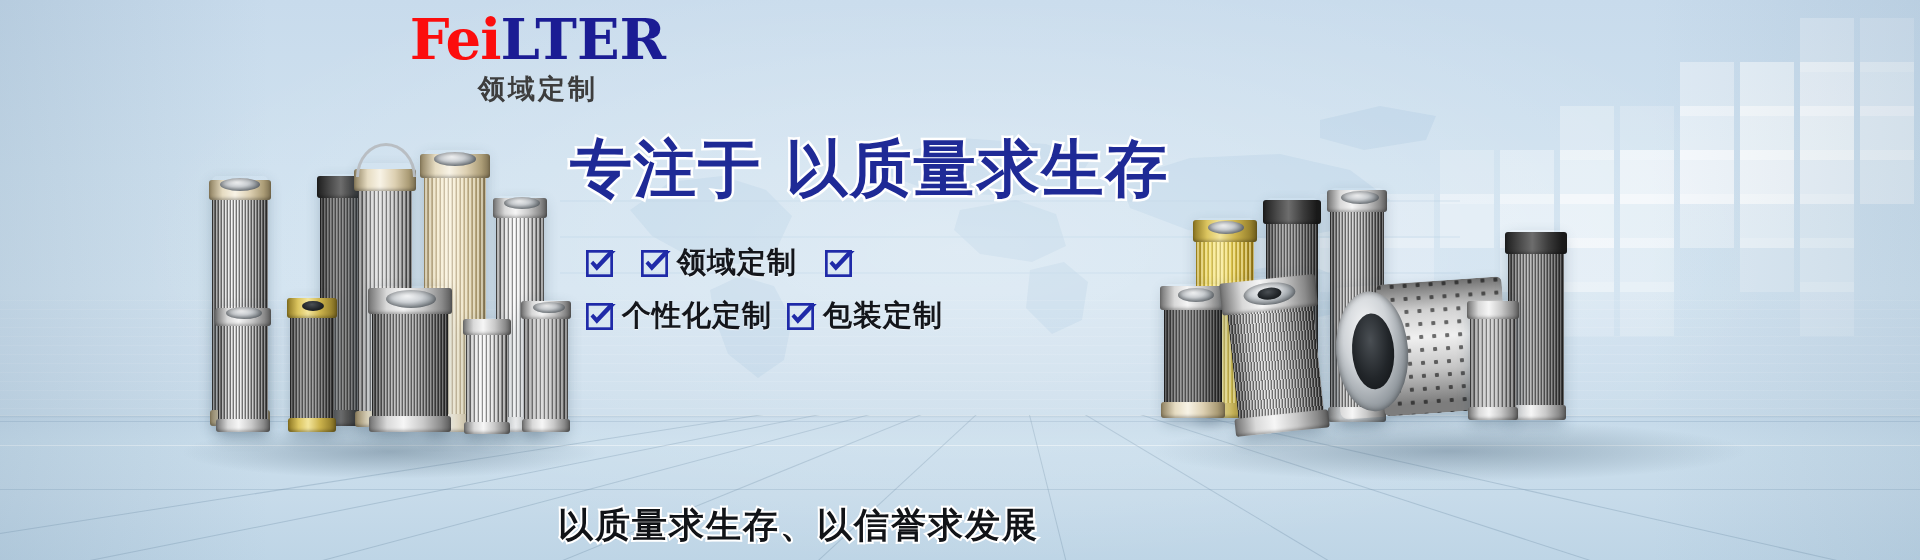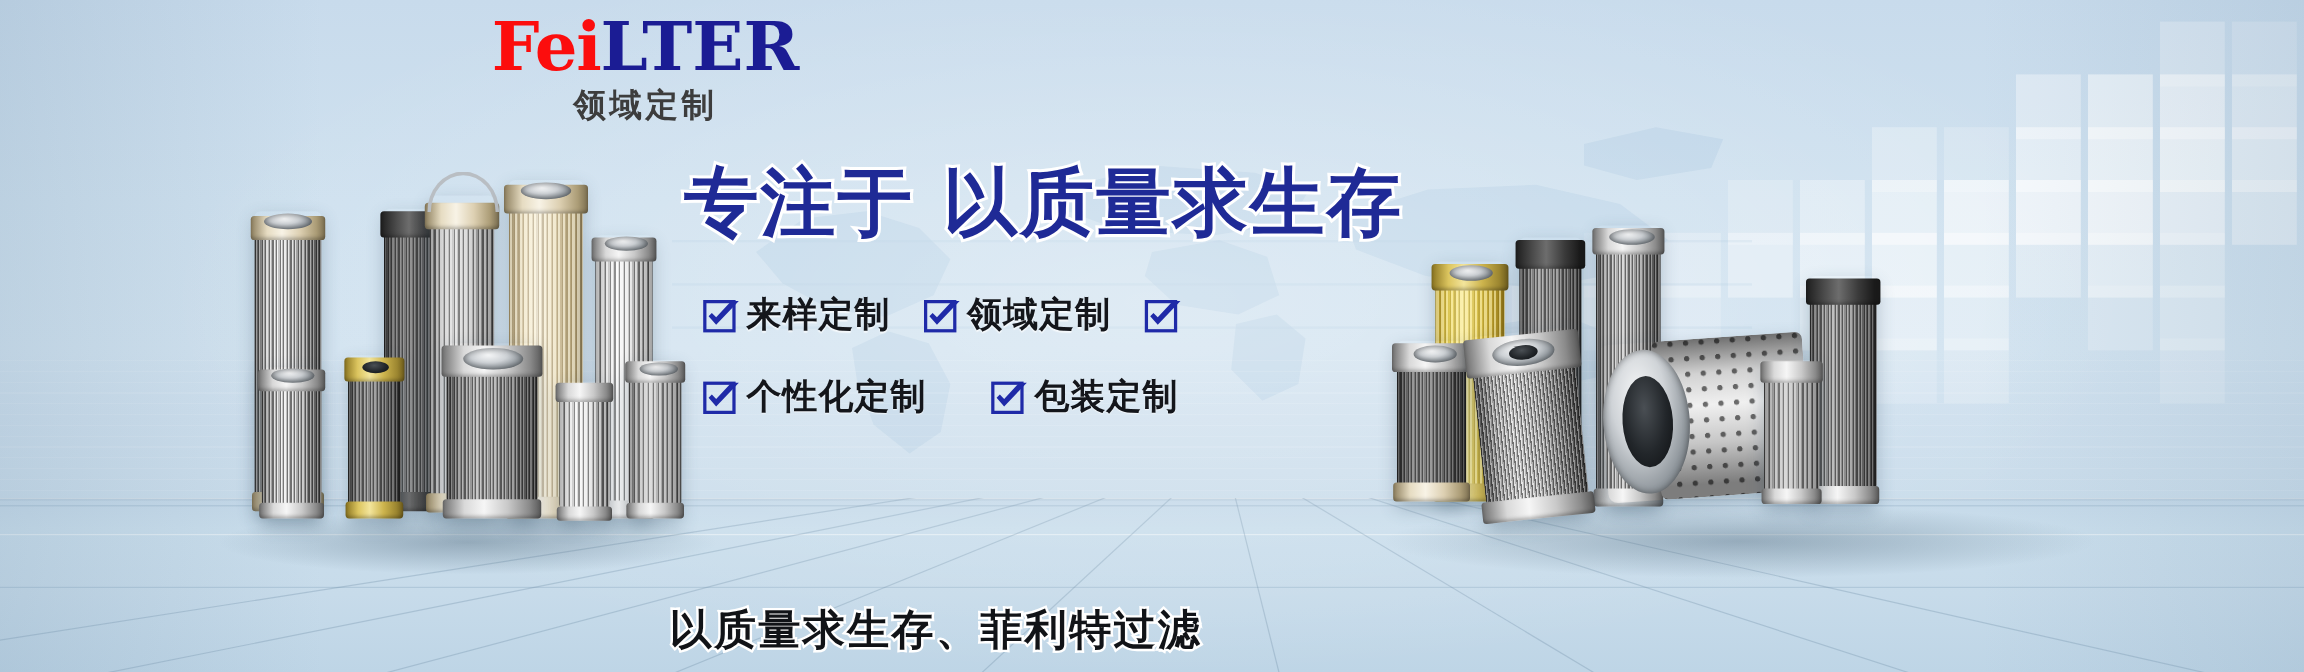--- a/index.html
+++ b/index.html
@@ -71,21 +71,21 @@
     font-size:62px; font-weight:700; line-height:72px; white-space:nowrap;
     color:#1f2a96; letter-spacing:2px;
     -webkit-text-stroke:5px #ffffff; paint-order:stroke fill;
     text-shadow:0 2px 2px rgba(255,255,255,.85);
   }
 
   
   .features{ position:absolute; left:586px; top:243px; width:620px; }
   .frow{ display:flex; align-items:center; white-space:nowrap; }
   .frow.r1{ gap:28px; }
-  .frow.r2{ gap:54px; margin-top:28px; }
+  .frow.r2{ gap:15px; margin-top:13px; }
   .fitem{ display:flex; align-items:center; gap:9px; }
   .chk{ width:27px; height:27px; flex:0 0 27px; position:relative; display:block; }
   .chk svg{ width:27px; height:27px; display:block; overflow:visible; }
   .flabel{
     font-size:29px; font-weight:700; color:#14161b; letter-spacing:1px;
     text-shadow:0 1px 1px rgba(255,255,255,.7);
   }
 
   
   .slogan{
@@ -381,21 +381,20 @@
 
   <div class="features">
     <div class="frow r1">
       <div class="fitem">
         <span class="chk">
           <svg viewBox="0 0 30 30">
               <rect x="1.5" y="1.5" width="27" height="27" fill="none" stroke="#1f2aa8" stroke-width="3"></rect>
               <path d="M5 15 L12 23 L33 1 L26 1 L12 16 L8 12 Z" fill="#1f2aa8"></path>
             </svg>
         </span>
-        <span class="flabel">来样定制</span>
       </div>
       <div class="fitem">
         <span class="chk">
           <svg viewBox="0 0 30 30">
               <rect x="1.5" y="1.5" width="27" height="27" fill="none" stroke="#1f2aa8" stroke-width="3"></rect>
               <path d="M5 15 L12 23 L33 1 L26 1 L12 16 L8 12 Z" fill="#1f2aa8"></path>
             </svg>
         </span>
         <span class="flabel">领域定制</span>
       </div>
@@ -424,15 +423,15 @@
           <svg viewBox="0 0 30 30">
               <rect x="1.5" y="1.5" width="27" height="27" fill="none" stroke="#1f2aa8" stroke-width="3"></rect>
               <path d="M5 15 L12 23 L33 1 L26 1 L12 16 L8 12 Z" fill="#1f2aa8"></path>
             </svg>
         </span>
         <span class="flabel">包装定制</span>
       </div>
     </div>
   </div>
 
-  <div class="slogan">以质量求生存、菲利特过滤</div>
+  <div class="slogan">以质量求生存、以信誉求发展</div>
 
 </div>
 
 </body></html>

